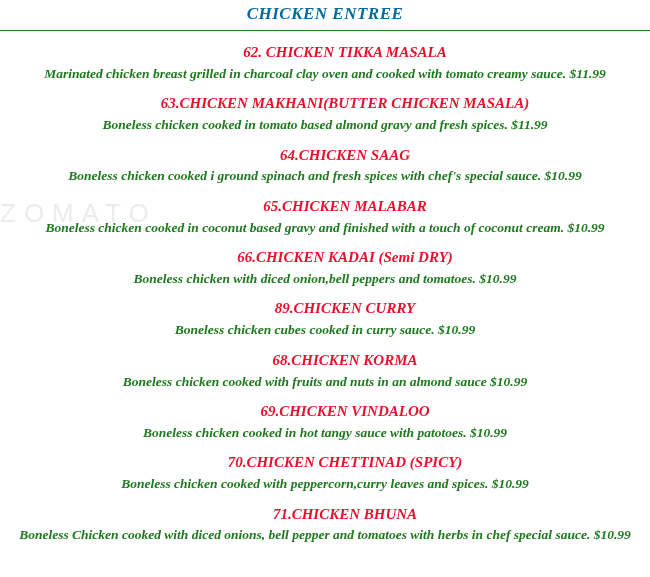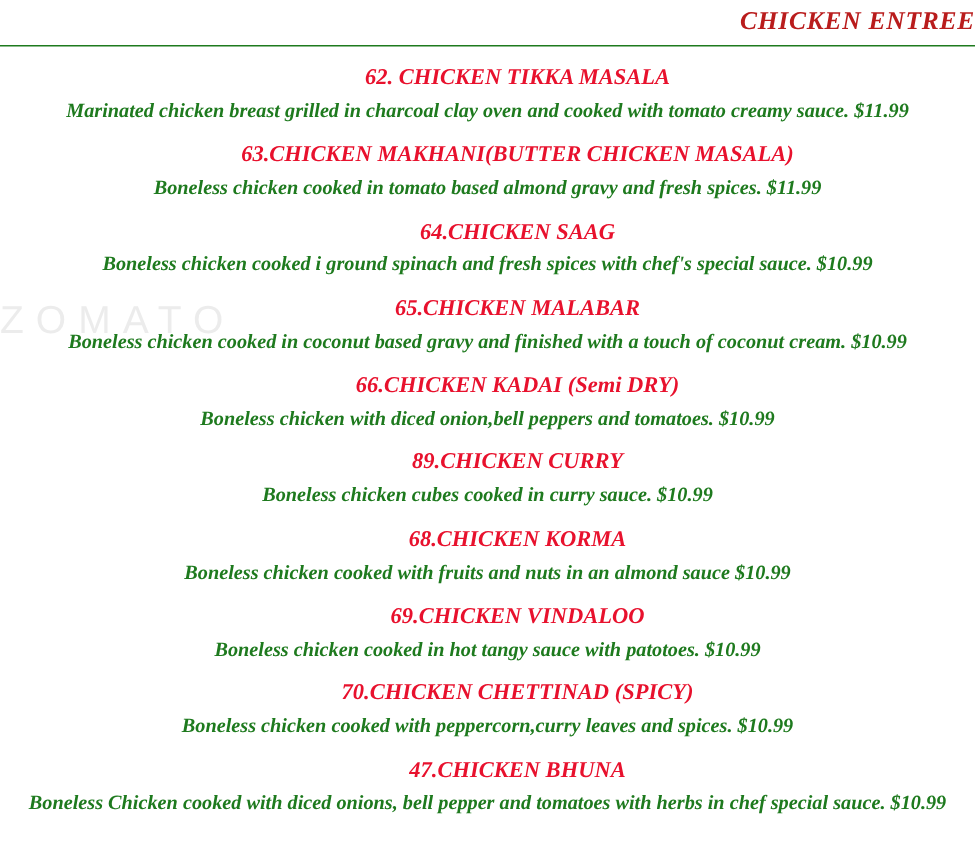--- a/index.html
+++ b/index.html
@@ -14,22 +14,22 @@
     font-family: "Liberation Serif", serif;
     position: relative;
   }
   .menu-page {
     width: 650px;
     position: relative;
     padding: 0;
     box-sizing: border-box;
   }
   .section-header {
-    text-align: right;
-    color: #b91c1c;
+    text-align: center;
+    color: #0369a1;
     font-family: "Liberation Serif", serif;
     font-style: italic;
     font-weight: bold;
     font-size: 17px;
     letter-spacing: 0.5px;
     padding-top: 4px;
     padding-bottom: 4px;
   }
   .header-rule {
     border: none;
@@ -123,17 +123,17 @@
     <div class="item-title">69.CHICKEN VINDALOO</div>
     <div class="item-desc">Boneless chicken cooked in hot tangy sauce with patotoes. $10.99</div>
   </div>
 
   <div class="item">
     <div class="item-title">70.CHICKEN CHETTINAD (SPICY)</div>
     <div class="item-desc">Boneless chicken cooked with peppercorn,curry leaves and spices. $10.99</div>
   </div>
 
   <div class="item">
-    <div class="item-title">47.CHICKEN BHUNA</div>
+    <div class="item-title">71.CHICKEN BHUNA</div>
     <div class="item-desc">Boneless Chicken cooked with diced onions, bell pepper and tomatoes with herbs in chef special sauce. $10.99</div>
   </div>
 
 </div>
 
 </body></html>

